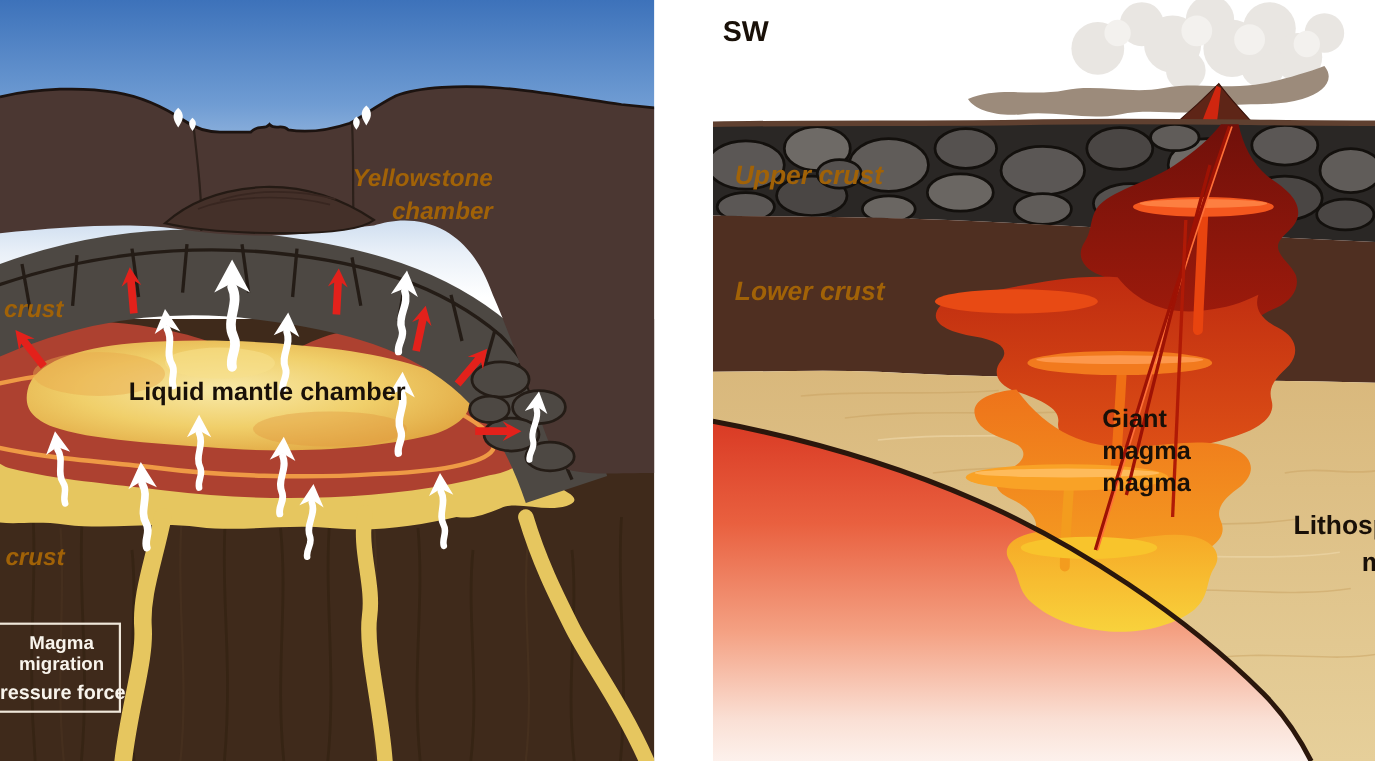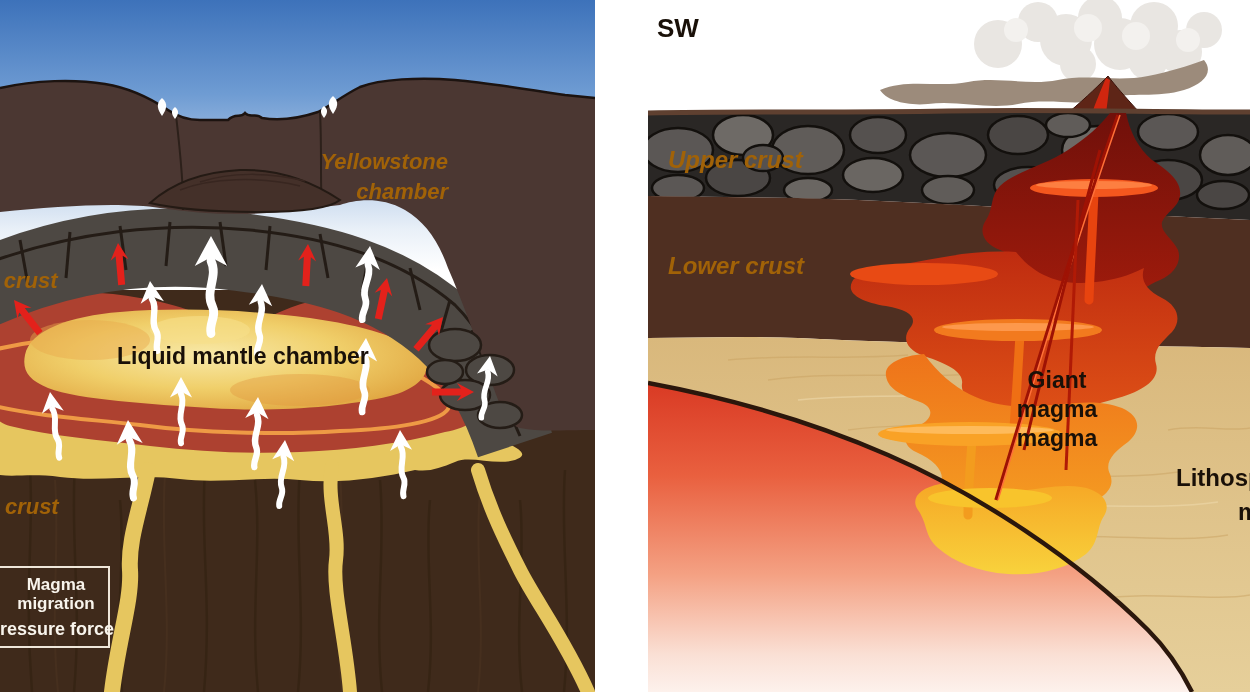--- a/index.html
+++ b/index.html
@@ -19,21 +19,21 @@
   .legend{position:absolute;left:-42px;top:566px;width:152px;height:82px;
           border:2px solid #efe7da;box-sizing:border-box;}
   .legend .l1{position:absolute;left:40px;top:7px;width:112px;text-align:center;
               font-size:17px;line-height:19px;font-weight:bold;color:#f8f4ec;}
   .legend .l2{position:absolute;left:28px;top:51px;font-size:18px;font-weight:bold;
               color:#f8f4ec;white-space:nowrap;}
   .sw{left:9px;top:14px;font-size:26px;}
   .caldera-right{left:210px;top:86px;width:202px;text-align:center;font-size:22px;}
   .uc-r{left:20px;top:146px;font-size:24px;}
   .lc-r{left:20px;top:252px;font-size:24px;}
-  .mush{left:354px;top:366px;width:110px;text-align:center;font-size:23px;line-height:29px;}
+  .mush{left:354px;top:366px;width:110px;text-align:left;font-size:23px;line-height:29px;}
   .asth{left:37px;top:494px;font-size:24px;}
   .mantle{left:528px;top:461px;font-size:24px;line-height:34px;}
   .mantle .m2{margin-left:62px;}
 </style>
 </head>
 <body>
 
 <div class="stage">
 
   <section class="panel left">

